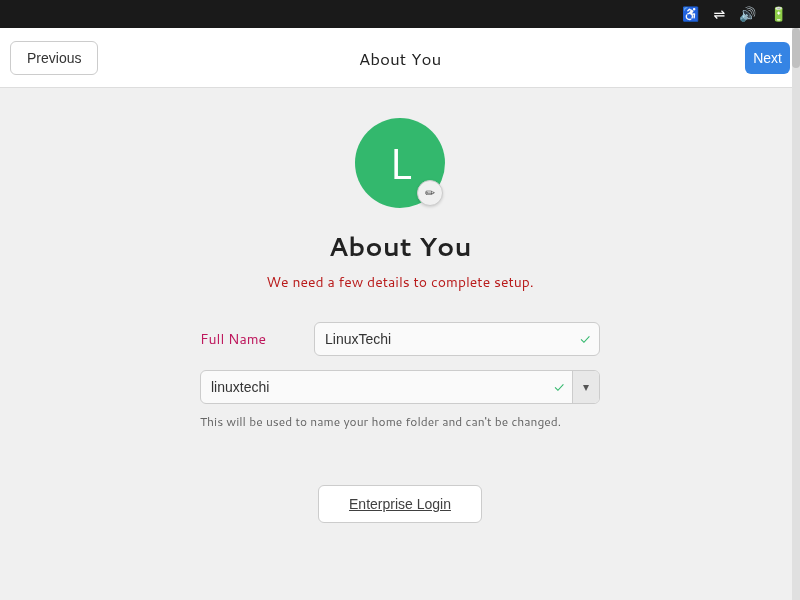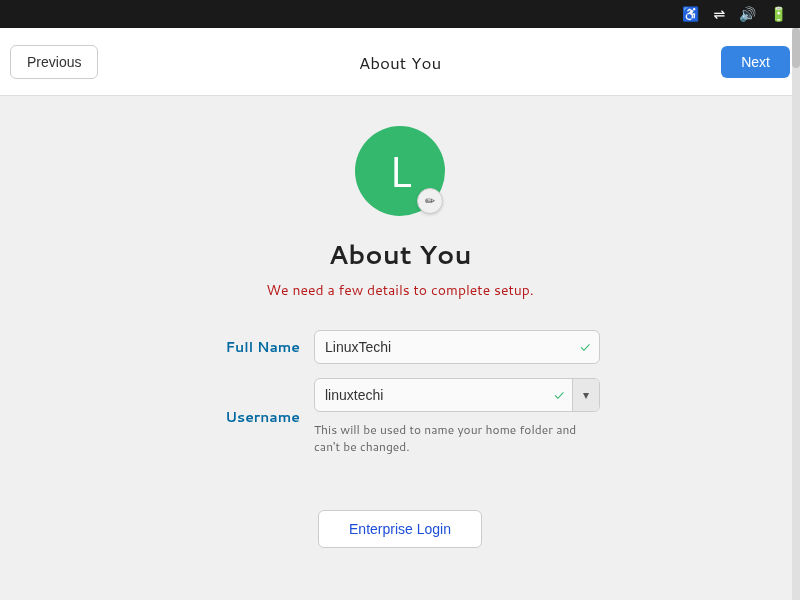--- a/index.html
+++ b/index.html
@@ -23,21 +23,21 @@
     }
     .system-bar-icon {
       color: white;
       font-size: 14px;
       cursor: pointer;
     }
 
     
     .nav-bar {
       background: #ffffff;
-      height: 68px;
+      height: 60px;
       display: flex;
       align-items: center;
       justify-content: space-between;
       padding: 0 10px;
       border-bottom: 1px solid #ddd;
       box-shadow: 0 1px 3px rgba(0,0,0,0.1);
     }
     .nav-title {
       font-size: 17px;
       font-weight: 500;
@@ -52,21 +52,21 @@
       border-radius: 6px;
       padding: 8px 16px;
       font-size: 14px;
       cursor: pointer;
       color: #333;
     }
     .btn-next {
       background: #3584e4;
       border: none;
       border-radius: 6px;
-      padding: 8px 20px;
+      padding: 8px 8px;
       font-size: 14px;
       cursor: pointer;
       color: white;
       font-weight: 500;
     }
 
     
     .main-content {
       background: #f0f0f0;
       height: calc(600px - 82px);
@@ -131,26 +131,24 @@
     .form-container {
       width: 400px;
     }
     .form-row {
       display: flex;
       align-items: center;
       margin-bottom: 14px;
     }
     .form-label {
       width: 100px;
-      text-align: right;
-      font-size: 14px;
-      color: #0369a1;
+      font-size: 14px;
+      color: #be185d;
       margin-right: 14px;
       flex-shrink: 0;
-      font-weight: bold;
     }
     .input-wrapper {
       flex: 1;
       position: relative;
     }
     .form-input {
       width: 100%;
       border: 1px solid #ccc;
       border-radius: 6px;
       padding: 8px 34px 8px 10px;
@@ -213,22 +211,23 @@
     }
 
     
     .enterprise-btn {
       margin-top: 40px;
       background: white;
       border: 1px solid #ccc;
       border-radius: 6px;
       padding: 10px 30px;
       font-size: 14px;
-      color: #1d4ed8;
-      cursor: pointer;
+      color: #404040;
+      cursor: pointer;
+      text-decoration: underline;
     }
 
     
     .scrollbar-track {
       position: fixed;
       right: 0;
       top: 28px;
       width: 8px;
       height: 572px;
       background: #e0e0e0;
@@ -276,21 +275,20 @@
 
     <div class="form-row">
       <label class="form-label">Full Name</label>
       <div class="input-wrapper">
         <input class="form-input" type="text" value="LinuxTechi" style="">
         <span class="input-check-icon">✓</span>
       </div>
     </div>
 
     <div class="form-row">
-      <label class="form-label">Username</label>
       <div style="flex:1; display:flex; flex-direction:column;">
         <div class="username-input-group">
           <input class="username-input" type="text" value="linuxtechi" style="">
           <span class="username-check">✓</span>
           <button class="username-dropdown-btn">
             <span>▾</span>
           </button>
         </div>
         <div class="username-hint">This will be used to name your home folder and can't be changed.</div>
       </div>

